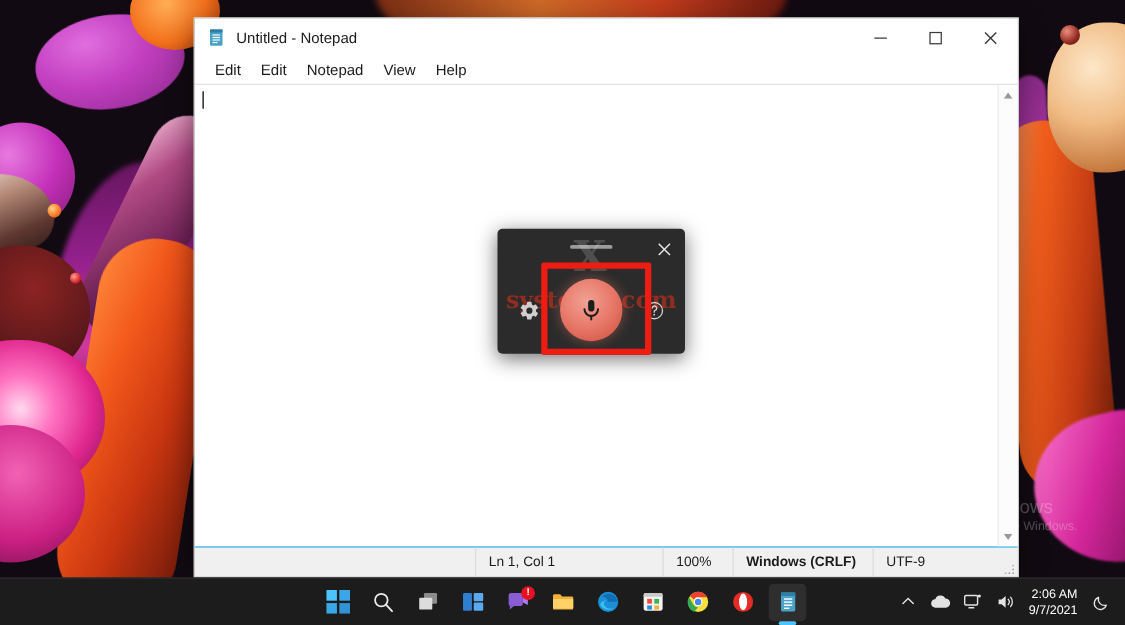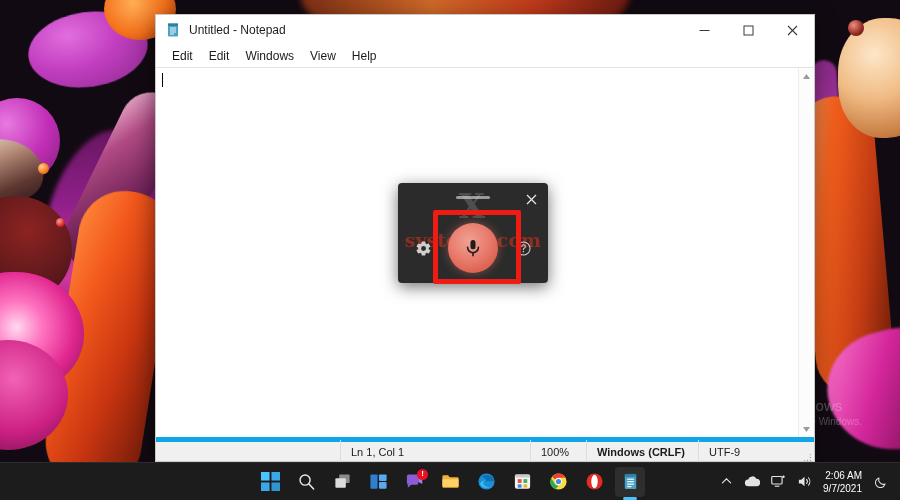--- a/index.html
+++ b/index.html
@@ -232,23 +232,23 @@
     align-items: center;
     flex: 0 0 auto;
   }
   .sb-arrow {
     width: 16px; height: 16px;
     display: flex; align-items: center; justify-content: center;
   }
   #notepad-statusbar {
     height: 24px;
     background: #f0f0f0;
-    border-top: 5px solid #0ea5e9;
-    display: flex;
-    align-items: center;
+    border-top: 1px solid #0ea5e9;
+    display: flex;
+    align-items: flex-start;
     justify-content: flex-end;
     font-size: 11px;
     color: #1b1b1b;
     flex: 0 0 auto;
   }
   .status-cell {
     padding: 0 10px;
     height: 24px;
     display: flex;
     align-items: center;
@@ -481,21 +481,21 @@
         <svg width="11" height="11" viewBox="0 0 11 11">
           <line x1="1" y1="1" x2="10" y2="10" stroke="#3a3a3a" stroke-width="1.1"></line>
           <line x1="10" y1="1" x2="1" y2="10" stroke="#3a3a3a" stroke-width="1.1"></line>
         </svg>
       </div>
     </div>
 
     <div id="notepad-menubar">
       <div class="menu-item">Edit</div>
       <div class="menu-item">Edit</div>
-      <div class="menu-item">Windows</div>
+      <div class="menu-item">Notepad</div>
       <div class="menu-item">View</div>
       <div class="menu-item">Help</div>
     </div>
 
     <div id="notepad-body">
       <div id="notepad-textarea">
         <span id="text-caret"></span><span></span>
       </div>
       <div id="notepad-scrollbar">
         <div class="sb-arrow">
@@ -506,21 +506,21 @@
         <div class="sb-arrow">
           <svg width="7" height="5" viewBox="0 0 7 5">
             <polygon points="0,0 7,0 3.5,5" fill="#9a9a9a"></polygon>
           </svg>
         </div>
       </div>
     </div>
 
     <div id="notepad-statusbar">
       <div class="status-cell" style="min-width:150px; justify-content:flex-start;">Ln 1, Col 1</div>
-      <div class="status-cell" style="min-width:56px;margin-left:40px;">100%</div>
+      <div class="status-cell" style="min-width:56px;">100%</div>
       <div class="status-cell" style="min-width:112px;font-weight:bold;">Windows (CRLF)</div>
       <div class="status-cell" style="min-width:100px;">UTF-9</div>
       <div id="status-grip">
         <svg width="9" height="9" viewBox="0 0 9 9">
           <circle cx="7.5" cy="7.5" r="0.7" fill="#9d9d9d"></circle>
           <circle cx="4.5" cy="7.5" r="0.7" fill="#9d9d9d"></circle>
           <circle cx="7.5" cy="4.5" r="0.7" fill="#9d9d9d"></circle>
           <circle cx="1.5" cy="7.5" r="0.7" fill="#b5b5b5"></circle>
           <circle cx="7.5" cy="1.5" r="0.7" fill="#b5b5b5"></circle>
         </svg>

